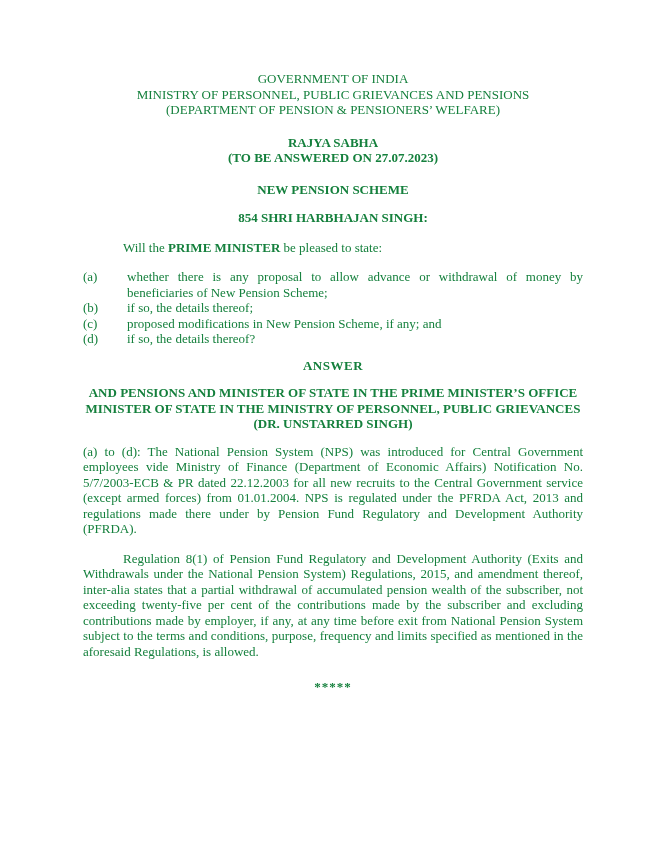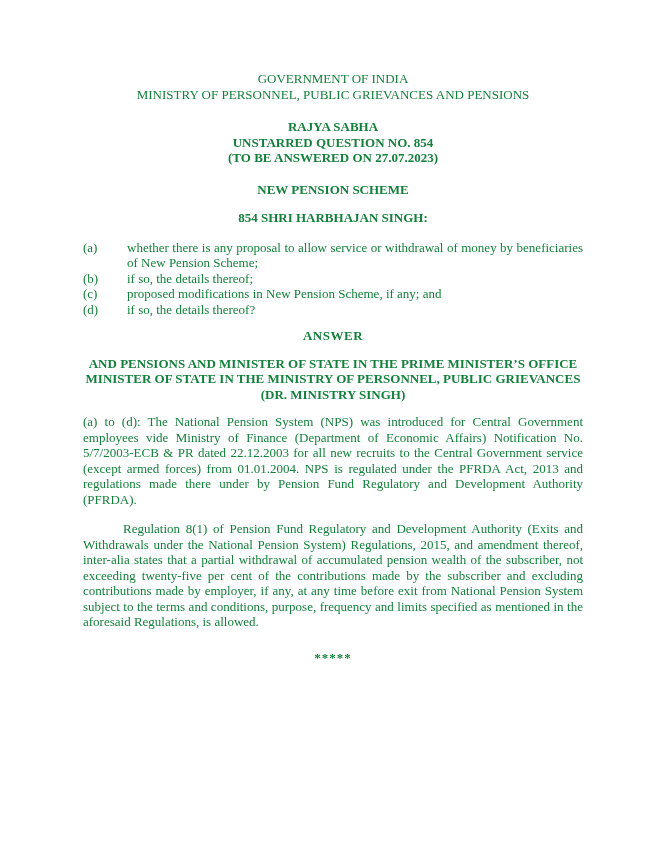--- a/index.html
+++ b/index.html
@@ -57,37 +57,38 @@
   }
 </style>
 </head>
 <body>
 
 <div class="page">
 
   <div class="doc-header centered">
     <div>GOVERNMENT OF INDIA</div>
     <div>MINISTRY OF PERSONNEL, PUBLIC GRIEVANCES AND PENSIONS</div>
+    <div>(DEPARTMENT OF PENSION &amp; PENSIONERS’ WELFARE)</div>
   </div>
 
   <div class="session-block centered">
     <div>RAJYA SABHA</div>
-    <div>UNSTARRED QUESTION NO. 854</div>
     <div>(TO BE ANSWERED ON 27.07.2023)</div>
   </div>
 
   <div class="subject-line centered">NEW PENSION SCHEME</div>
 
   <div class="asker-line">854 SHRI HARBHAJAN SINGH:</div>
 
+  <div class="intro-line"><span>Will the </span><span class="bold">PRIME MINISTER</span><span> be pleased to state:</span></div>
 
   <div class="q-items">
     <div class="q-item">
       <div class="q-label">(a)</div>
-      <div class="q-text">whether there is any proposal to allow service or withdrawal of money by beneficiaries of New Pension Scheme;</div>
+      <div class="q-text">whether there is any proposal to allow advance or withdrawal of money by beneficiaries of New Pension Scheme;</div>
     </div>
     <div class="q-item">
       <div class="q-label">(b)</div>
       <div class="q-text">if so, the details thereof;</div>
     </div>
     <div class="q-item">
       <div class="q-label">(c)</div>
       <div class="q-text">proposed modifications in New Pension Scheme, if any; and</div>
     </div>
     <div class="q-item">
@@ -96,21 +97,21 @@
     </div>
   </div>
 
   <div class="answer-heading-wrap centered">
     <span class="answer-heading">ANSWER</span>
   </div>
 
   <div class="minister-block centered">
     <div>AND PENSIONS AND MINISTER OF STATE IN THE PRIME MINISTER’S OFFICE</div>
     <div>MINISTER OF STATE IN THE MINISTRY OF PERSONNEL, PUBLIC GRIEVANCES</div>
-    <div>(DR. MINISTRY SINGH)</div>
+    <div>(DR. UNSTARRED SINGH)</div>
   </div>
 
   <p class="answer-para">(a) to (d): The National Pension System (NPS) was introduced for Central Government employees vide Ministry of Finance (Department of Economic Affairs) Notification No. 5/7/2003-ECB &amp; PR dated 22.12.2003 for all new recruits to the Central Government service (except armed forces) from 01.01.2004. NPS is regulated under the PFRDA Act, 2013 and regulations made there under by Pension Fund Regulatory and Development Authority (PFRDA).</p>
 
   <p class="answer-para indented">Regulation 8(1) of Pension Fund Regulatory and Development Authority (Exits and Withdrawals under the National Pension System) Regulations, 2015, and amendment thereof, inter-alia states that a partial withdrawal of accumulated pension wealth of the subscriber, not exceeding twenty-five per cent of the contributions made by the subscriber and excluding contributions made by employer, if any, at any time before exit from National Pension System subject to the terms and conditions, purpose, frequency and limits specified as mentioned in the aforesaid Regulations, is allowed.</p>
 
   <div class="footer-mark">*****</div>
 
 </div>
 

